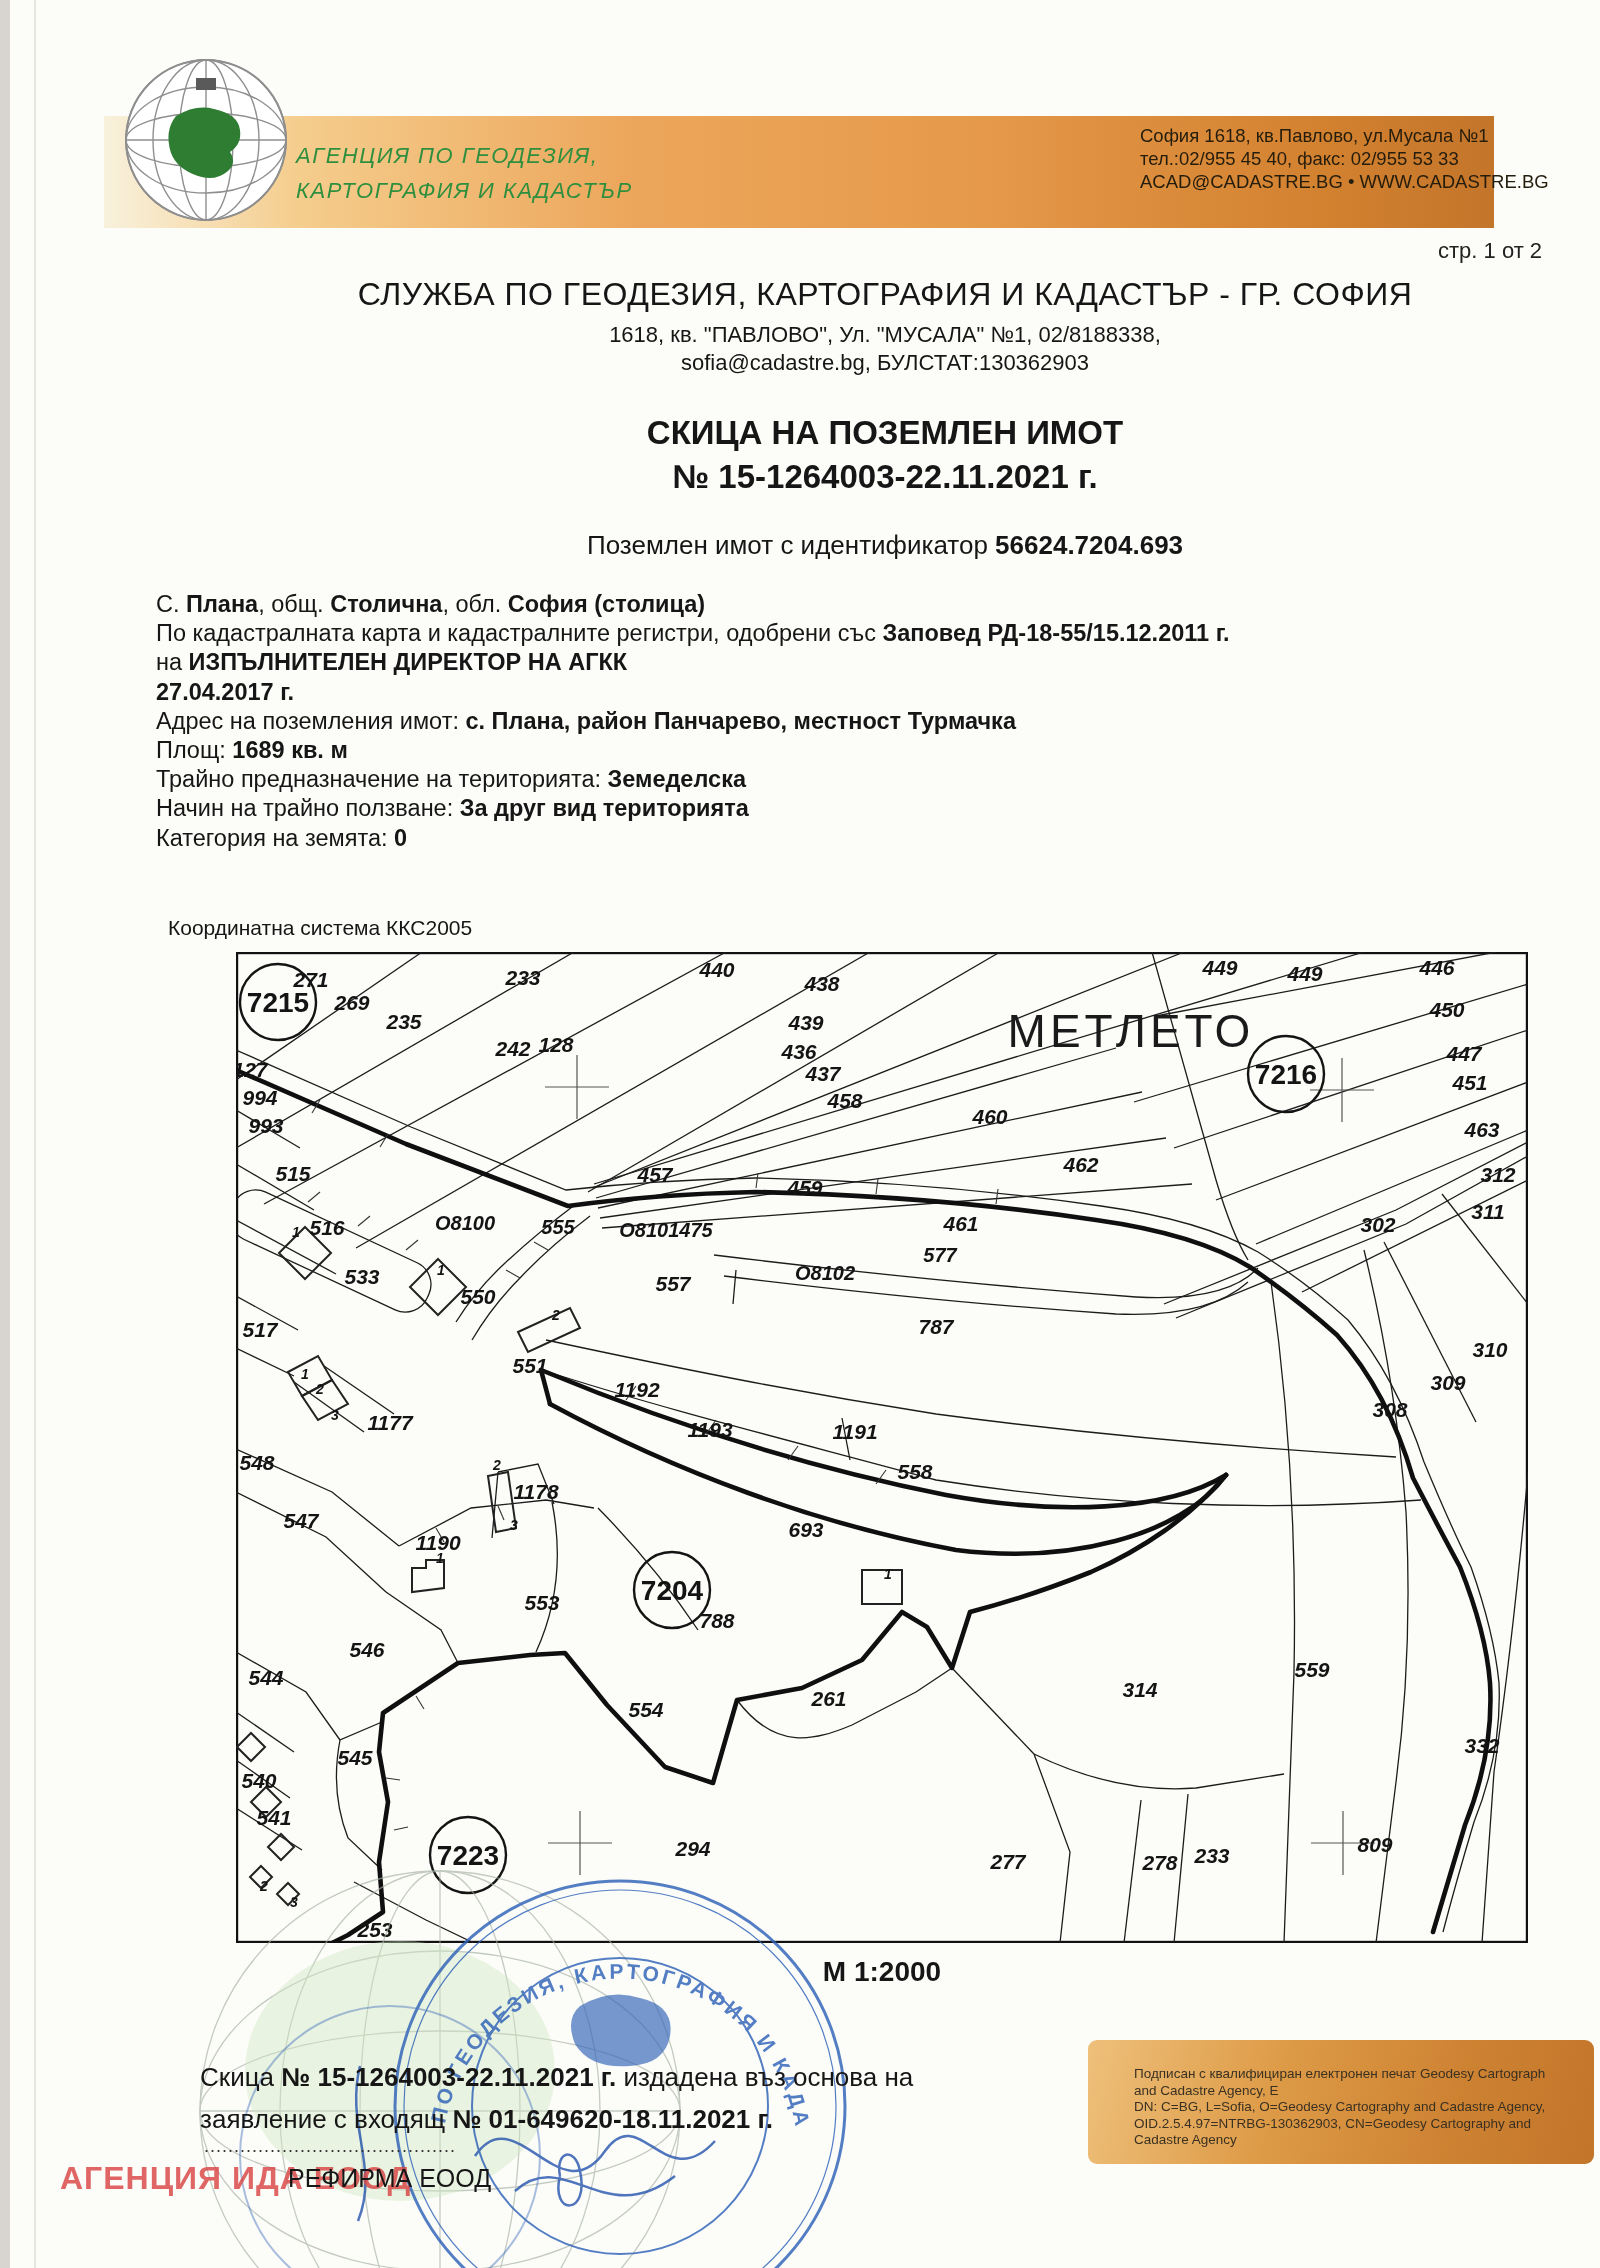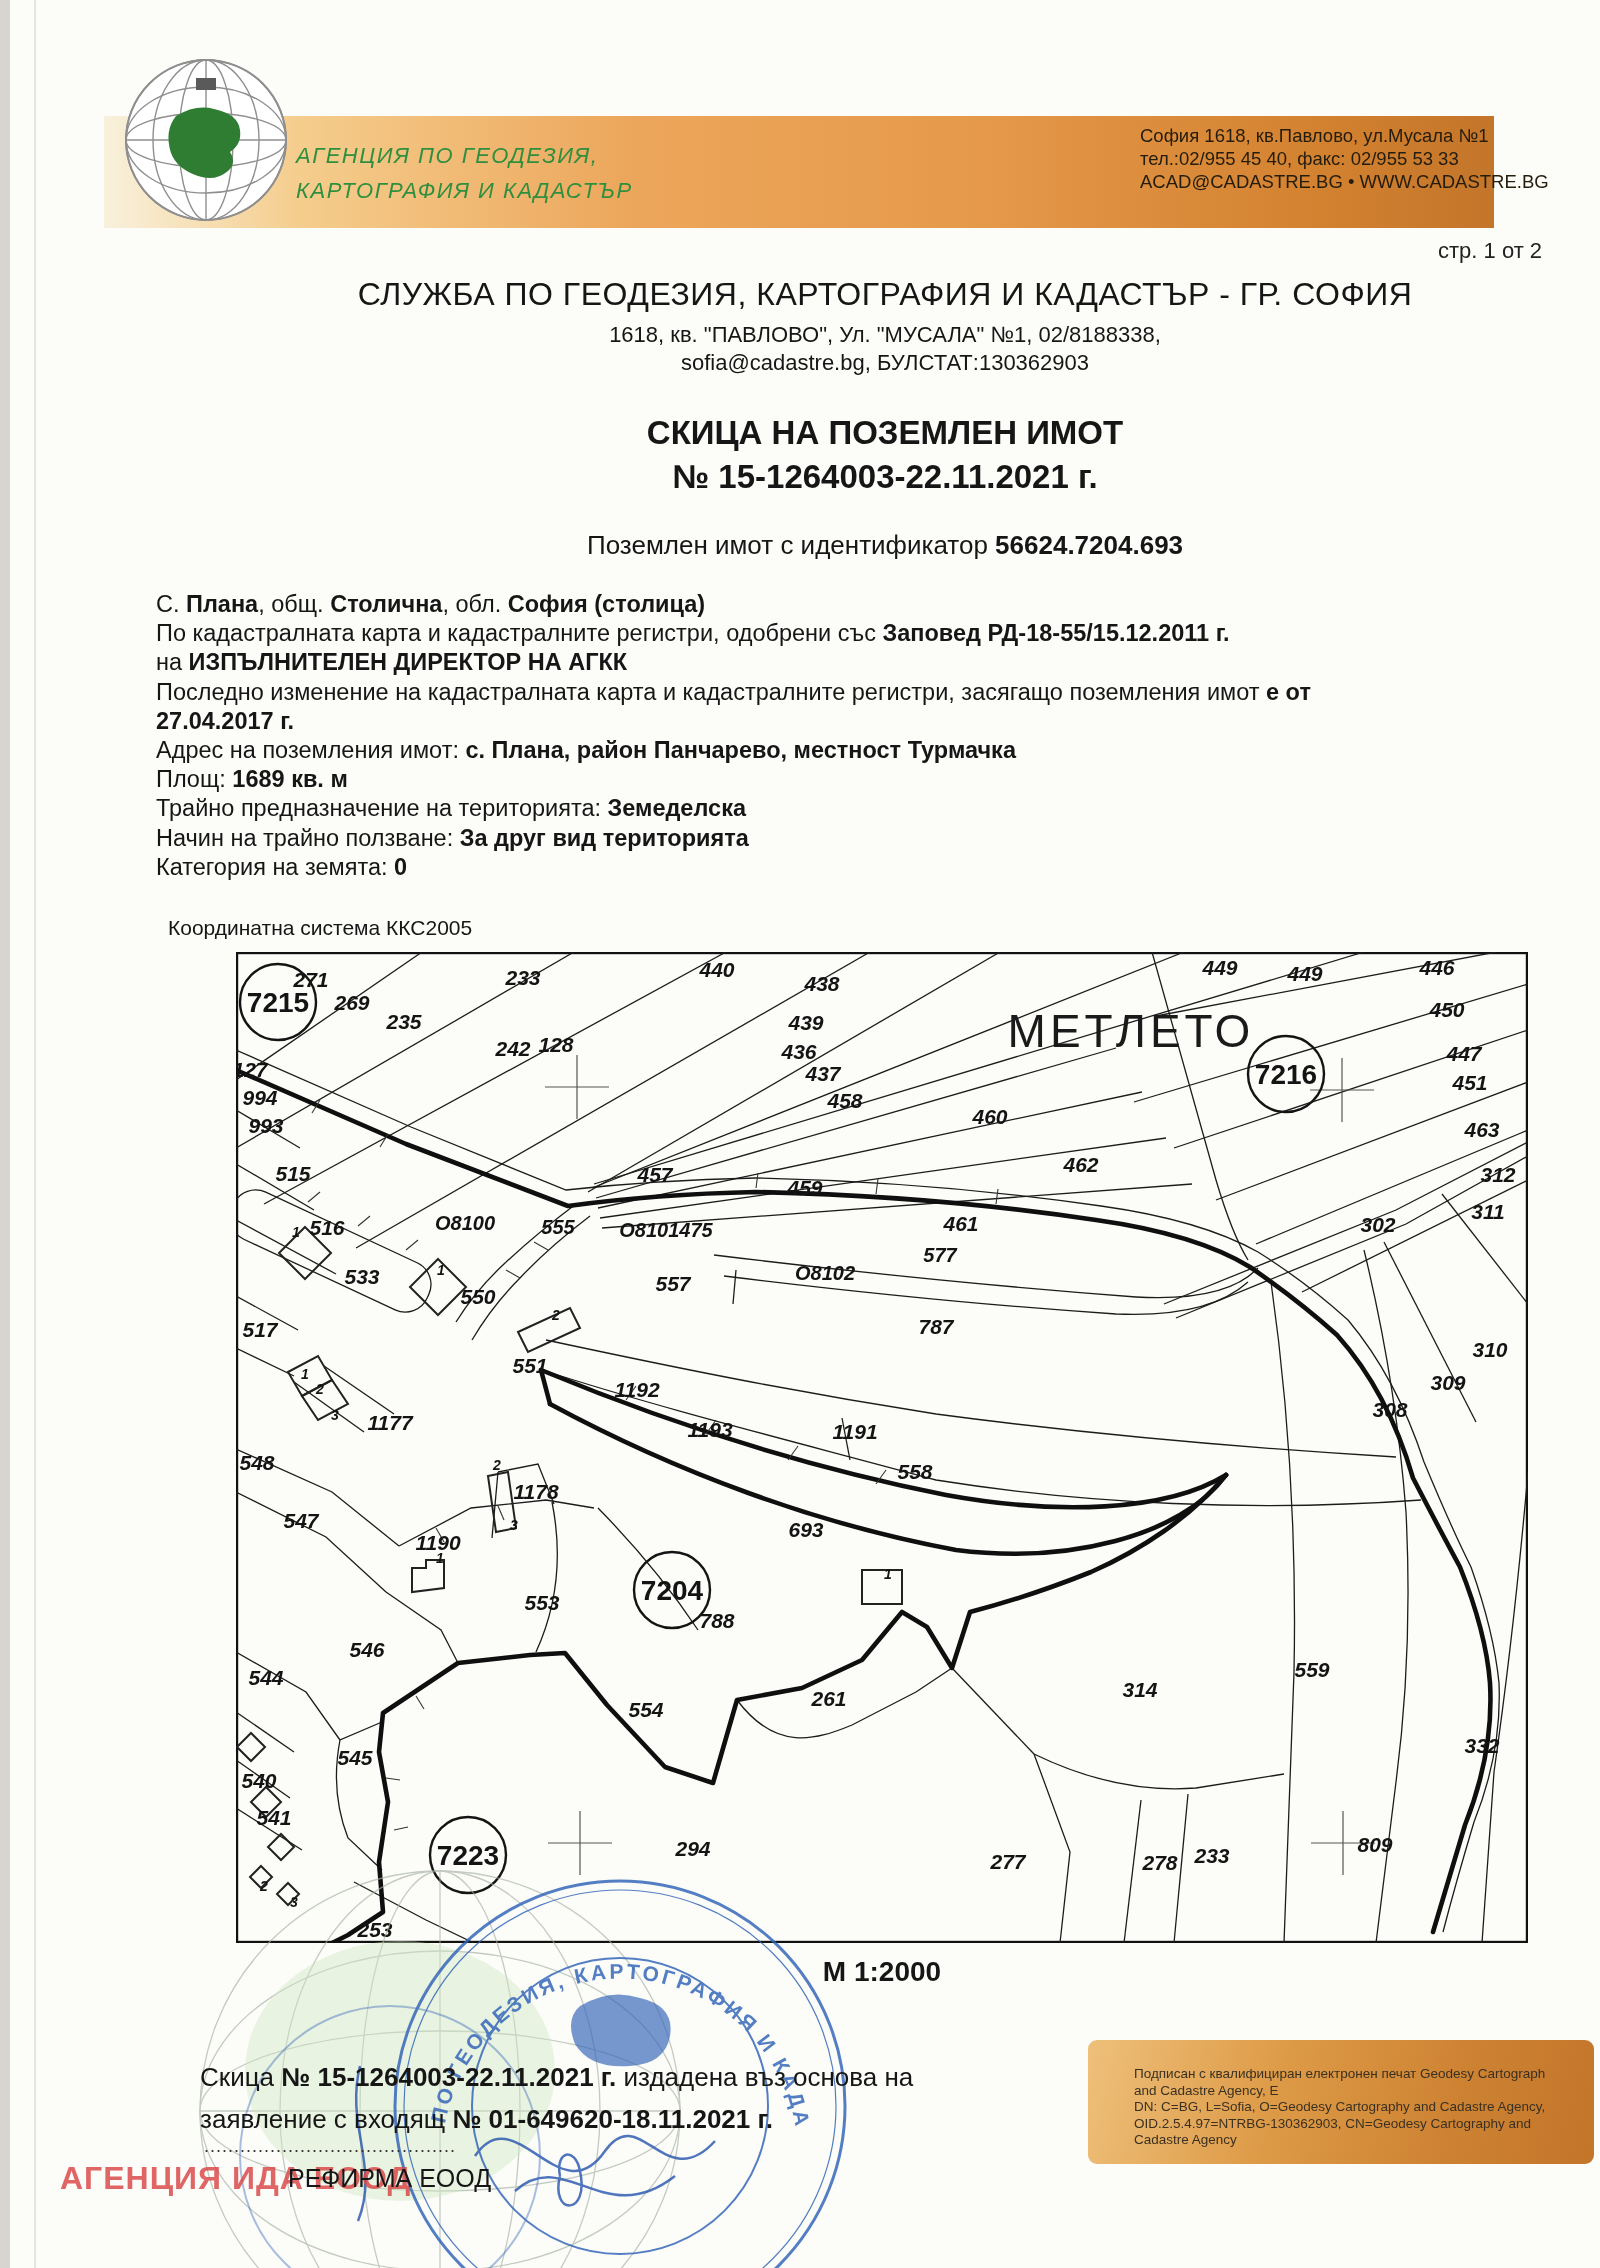--- a/index.html
+++ b/index.html
@@ -101,21 +101,20 @@
   <div class="centered office-addr">1618, кв. "ПАВЛОВО", Ул. "МУСАЛА" №1, 02/8188338,</div>
   <div class="centered office-mail">sofia@cadastre.bg, БУЛСТАТ:130362903</div>
   <div class="centered doc-title1">СКИЦА НА ПОЗЕМЛЕН ИМОТ</div>
   <div class="centered doc-title2">№ 15-1264003-22.11.2021 г.</div>
   <div class="centered identifier"><span>Поземлен имот с идентификатор </span><b>56624.7204.693</b></div>
 
   <div class="details">
       <div class="dline"><span>С. </span><b>Плана</b><span>, общ. </span><b>Столична</b><span>, обл. </span><b>София (столица)</b></div>
       <div class="dline"><span>По кадастралната карта и кадастралните регистри, одобрени със </span><b>Заповед РД-18-55/15.12.2011 г.</b></div>
       <div class="dline"><span>на </span><b>ИЗПЪЛНИТЕЛЕН ДИРЕКТОР НА АГКК</b></div>
-      <div class="dline"><span>Последно изменение на кадастралната карта и кадастралните регистри, засягащо поземления имот </span><b>е от</b></div>
       <div class="dline"><b>27.04.2017 г.</b></div>
       <div class="dline"><span>Адрес на поземления имот: </span><b>с. Плана, район Панчарево, местност Турмачка</b></div>
       <div class="dline"><span>Площ: </span><b>1689 кв. м</b></div>
       <div class="dline"><span>Трайно предназначение на територията: </span><b>Земеделска</b></div>
       <div class="dline"><span>Начин на трайно ползване: </span><b>За друг вид територията</b></div>
       <div class="dline"><span>Категория на земята: </span><b>0</b></div>
     </div>
 
   <div class="coord-label">Координатна система ККС2005</div>
   <div class="map-wrap">

